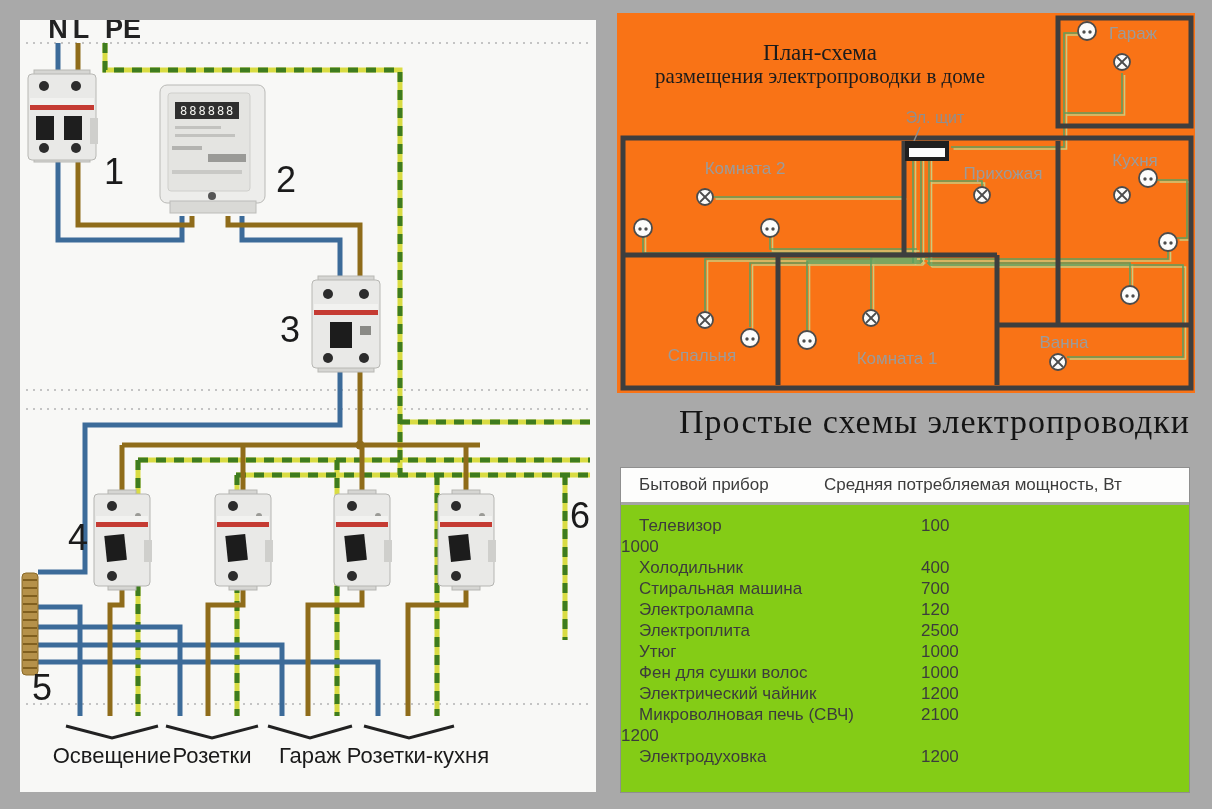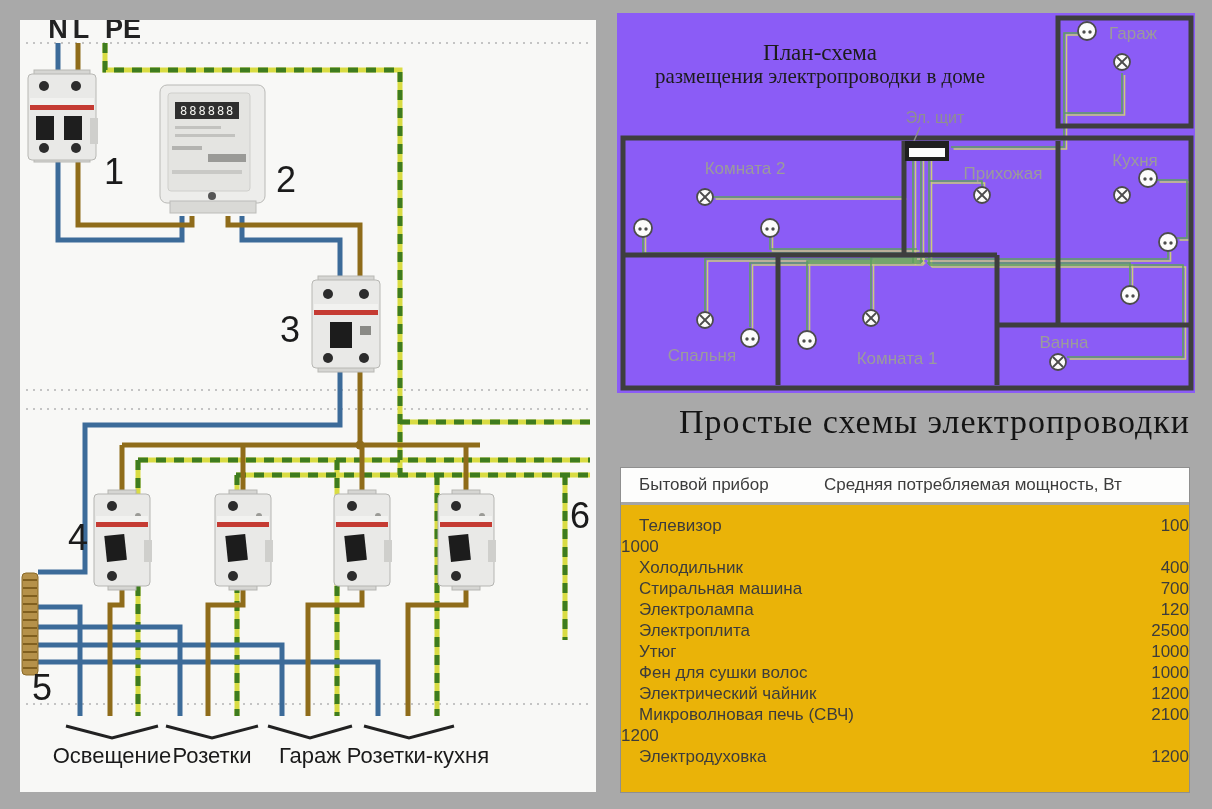--- a/index.html
+++ b/index.html
@@ -1,28 +1,28 @@
 <!DOCTYPE html>
 <html><head>
 <meta charset="utf-8">
 <style>
   html,body{margin:0;padding:0;}
   body{font-family:"Liberation Sans", sans-serif; background:#7d7d7d;}
   .stage{position:relative;width:1212px;height:809px;background:#a9a9a9;overflow:hidden;}
   .left-panel{position:absolute;left:20px;top:20px;width:576px;height:772px;background:#f8f8f6;}
-  .plan-panel{position:absolute;left:617px;top:13px;width:578px;height:380px;background:#8b5cf6;}
+  .plan-panel{position:absolute;left:617px;top:13px;width:578px;height:380px;background:#f97316;}
   .section-title{position:absolute;left:620px;top:403px;width:570px;text-align:right;
     font-family:"Liberation Serif", serif;font-size:34px;color:#141414;letter-spacing:1px;}
   .table-box{position:absolute;left:620px;top:467px;width:570px;height:326px;
-    background:#eab308;border:1px solid #8f8f8f;box-sizing:border-box;font-size:17px;color:#3c3c3c;}
+    background:#84cc16;border:1px solid #8f8f8f;box-sizing:border-box;font-size:17px;color:#3c3c3c;}
   .thead{position:relative;height:34px;line-height:34px;border-bottom:3px solid #a5a5a5;background:#fdfdfc;}
   .th1{position:absolute;left:18px;}
   .th2{position:absolute;left:203px;}
   .trows{padding-top:10px;}
-  .trow{display:flex;height:21px;line-height:21px;justify-content:space-between;}
+  .trow{display:flex;height:21px;line-height:21px;}
   .trow .name{width:282px;padding-left:18px;}
   .trow .watts{}
   svg text{font-family:"Liberation Sans", sans-serif;}
   svg .serif{font-family:"Liberation Serif", serif;}
 </style>
 </head>
 <body>
 
 <div class="stage">
 

